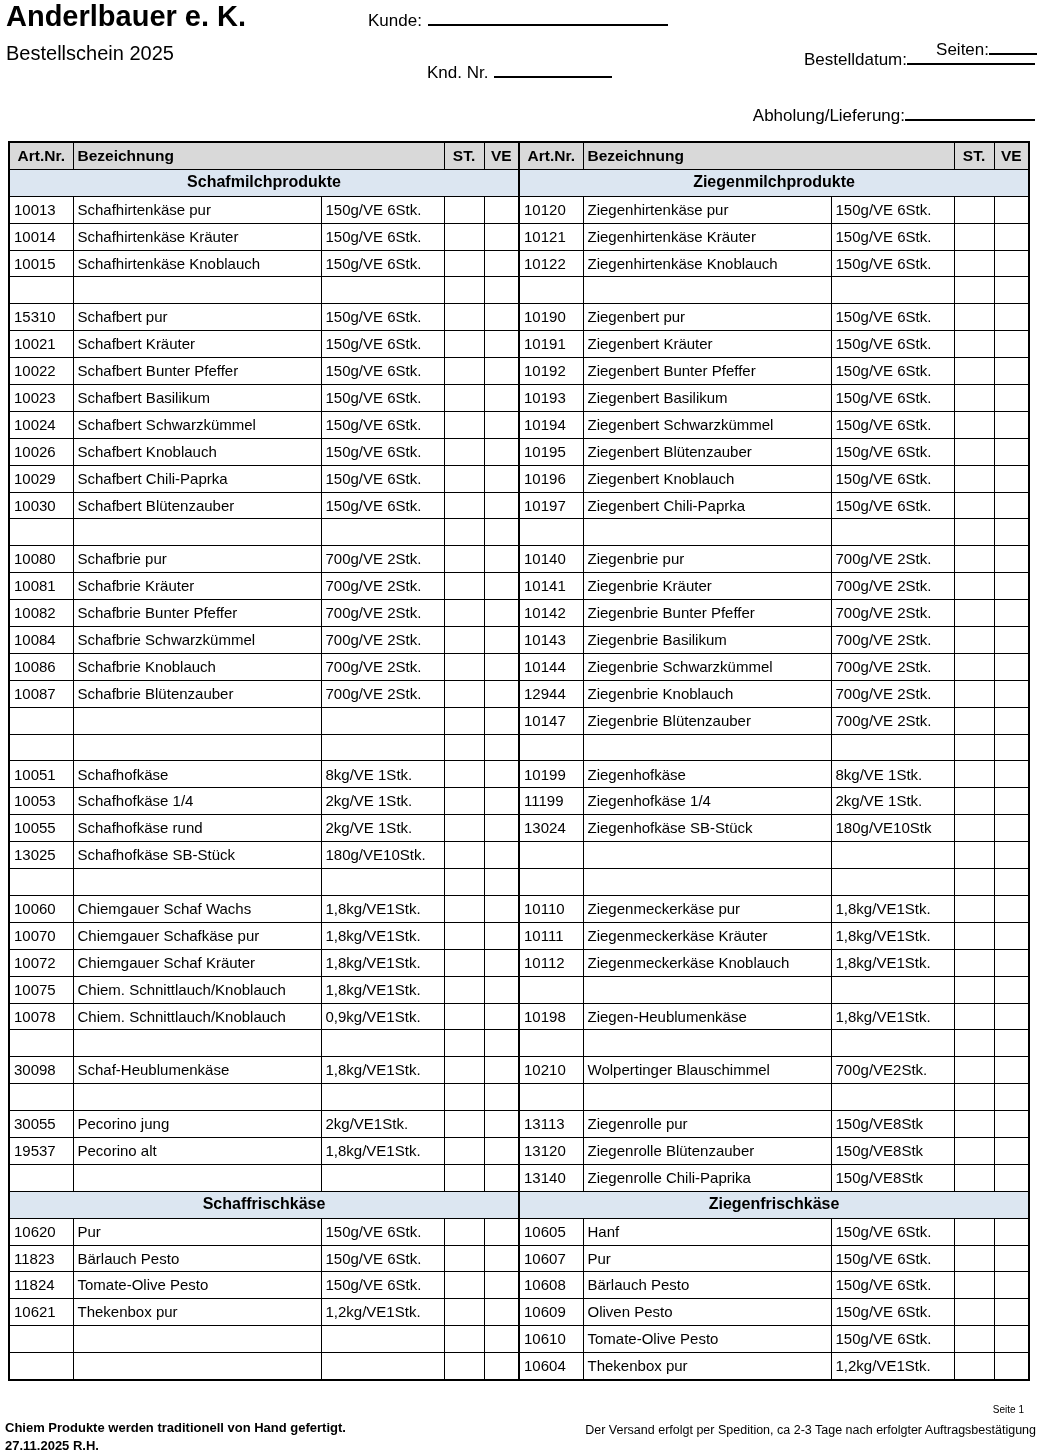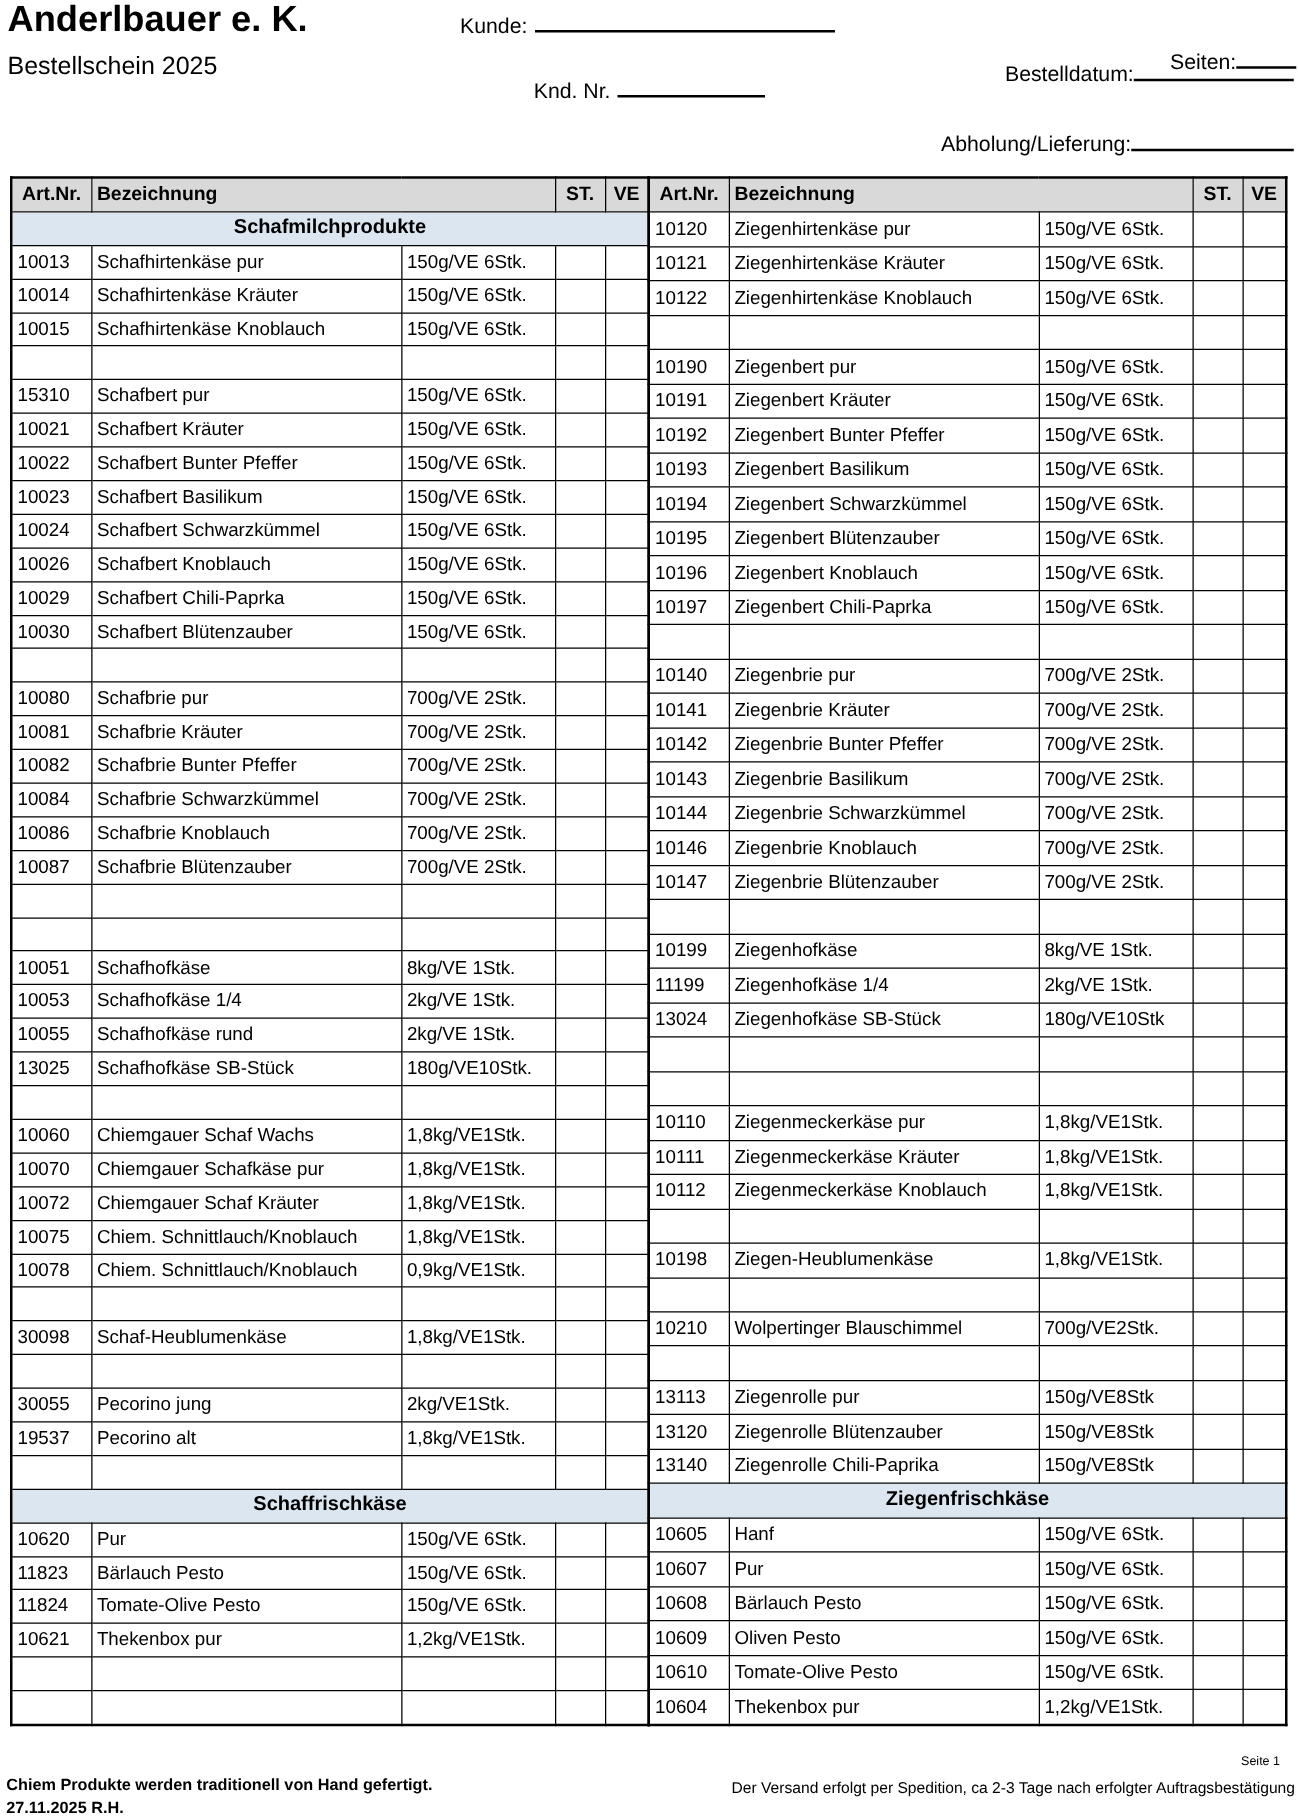--- a/index.html
+++ b/index.html
@@ -400,20 +400,23 @@
           <col style="width:40px">
           <col style="width:35px">
         </colgroup>
       <tbody>
           <tr class="head-row">
             <th class="c-artnr">Art.Nr.</th>
             <th class="c-name" colspan="2">Bezeichnung</th>
             <th class="c-st">ST.</th>
             <th class="c-ve">VE</th>
           </tr>
+          <tr class="section-row">
+            <td colspan="5">Ziegenmilchprodukte</td>
+          </tr>
           <tr>
             <td class="c-artnr">10120</td>
             <td class="c-name">Ziegenhirtenkäse pur</td>
             <td class="c-unit">150g/VE 6Stk.</td>
             <td class="c-st"></td>
             <td class="c-ve"></td>
           </tr>
           <tr>
             <td class="c-artnr">10121</td>
             <td class="c-name">Ziegenhirtenkäse Kräuter</td>
@@ -527,21 +530,21 @@
             <td class="c-ve"></td>
           </tr>
           <tr>
             <td class="c-artnr">10144</td>
             <td class="c-name">Ziegenbrie Schwarzkümmel</td>
             <td class="c-unit">700g/VE 2Stk.</td>
             <td class="c-st"></td>
             <td class="c-ve"></td>
           </tr>
           <tr>
-            <td class="c-artnr">10146</td>
+            <td class="c-artnr">12944</td>
             <td class="c-name">Ziegenbrie Knoblauch</td>
             <td class="c-unit">700g/VE 2Stk.</td>
             <td class="c-st"></td>
             <td class="c-ve"></td>
           </tr>
           <tr>
             <td class="c-artnr">10147</td>
             <td class="c-name">Ziegenbrie Blütenzauber</td>
             <td class="c-unit">700g/VE 2Stk.</td>
             <td class="c-st"></td>

